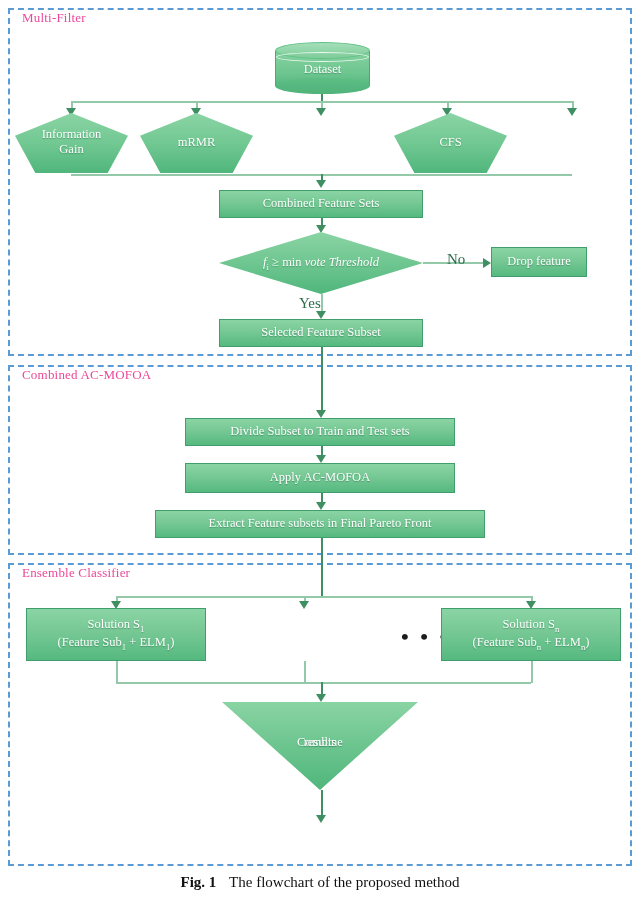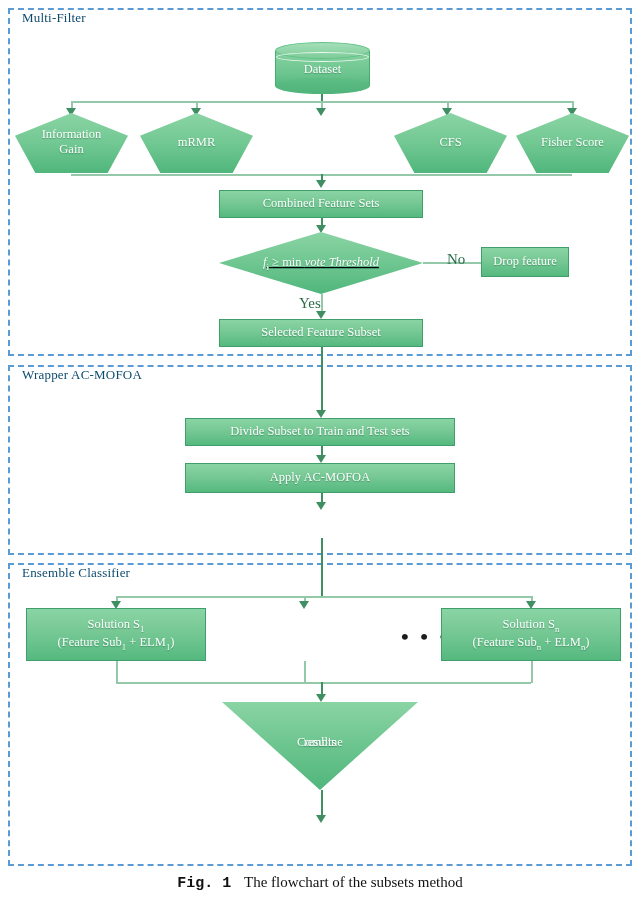--- a/index.html
+++ b/index.html
@@ -20,21 +20,21 @@
 
   
   .section-frame {
     position: absolute;
     border: 2.5px dashed #5b9bd5;
     box-sizing: border-box;
     background: transparent;
   }
   .section-label {
     position: absolute;
-    color: #0c4a6e;
+    color: #ec4899;
     font-size: 13px;
     font-family: "Liberation Serif", serif;
     letter-spacing: 0.2px;
     white-space: nowrap;
   }
 
   
   .gfill {
     background: linear-gradient(180deg, #8ad4a4 0%, #76c894 45%, #55b97f 100%);
   }
@@ -124,21 +124,20 @@
   }
 
   
   .diamond {
     position: absolute;
     clip-path: polygon(50% 0%, 100% 50%, 50% 100%, 0% 50%);
     background: linear-gradient(180deg, #8ad4a4 0%, #6fc690 50%, #4fb67c 100%);
     display: flex;
     align-items: center;
     justify-content: center;
-    text-decoration: underline;
   }
   .diamond span {
     color: #ffffff;
     font-size: 12.5px;
     font-family: "Liberation Serif", serif;
     text-shadow: 0 1px 1px rgba(40,110,75,0.5);
     white-space: nowrap;
   }
   .diamond .it { font-style: italic; }
 
@@ -204,38 +203,38 @@
   
   .caption {
     position: absolute;
     left: 0; right: 0;
     text-align: center;
     font-family: "Liberation Serif", serif;
     font-size: 15px;
     color: #111111;
   }
   .caption b {
-    font-family: Liberation Mono, monospace;
+    font-family: Liberation Serif, serif;
     font-weight: bold;
     font-size: 15px;
   }
   sub { font-size: 0.7em; }
   .sol-line1 { display:block; }
   .sol-line2 { display:block; }
 </style>
 </head>
 <body>
 
 <div id="page">
 
   <div class="section-frame" style="left:8px; top:8px; width:624px; height:348px;"></div>
   <div class="section-label" style="left:22px; top:10px;">Multi-Filter</div>
 
   <div class="section-frame" style="left:8px; top:365px; width:624px; height:190px;"></div>
-  <div class="section-label" style="left:22px; top:367px;">Wrapper AC-MOFOA</div>
+  <div class="section-label" style="left:22px; top:367px;">Combined AC-MOFOA</div>
 
   <div class="section-frame" style="left:8px; top:563px; width:624px; height:303px;"></div>
   <div class="section-label" style="left:22px; top:565px;">Ensemble Classifier</div>
 
   <div class="cyl" style="left:275px; top:42px; width:95px; height:52px;">
     <div class="body"></div>
     <div class="bottom-cap"></div>
     <div class="top-cap"></div>
     <div class="rim"></div>
     <div class="cyl-label">Dataset</div>
@@ -260,23 +259,20 @@
       <span>Information</span><br>
       <span>Gain</span>
     </span>
   </div>
   <div class="pent" style="left:140px; top:113px; width:113px; height:60px;">
     <span>mRMR</span>
   </div>
   <div class="pent" style="left:394px; top:113px; width:113px; height:60px;">
     <span>CFS</span>
   </div>
-  <div class="pent" style="left:516px; top:113px; width:113px; height:60px;">
-    <span>Fisher Score</span>
-  </div>
 
   <div class="hline pale" style="left:71px; top:174px; width:501px;"></div>
   <div class="vline" style="left:321px; top:174px; height:8px;"></div>
   <div class="arrow-down" style="left:316px; top:180px;"></div>
 
   <div class="pbox gfill" style="left:219px; top:190px; width:204px; height:28px;">Combined Feature Sets</div>
 
   <div class="vline" style="left:321px; top:218px; height:9px;"></div>
   <div class="arrow-down" style="left:316px; top:225px;"></div>
 
@@ -284,41 +280,42 @@
     <span>
       <i>f</i><sub>i</sub>
       <span>≥</span>
       <span>min </span><span class="it">vote Threshold</span>
     </span>
   </div>
 
   <div class="hline pale" style="left:423px; top:262px; width:62px;"></div>
   <div class="edge-label" style="left:447px; top:251px;">No</div>
   <div class="arrow-right" style="left:483px; top:258px;"></div>
-  <div class="pbox gfill" style="left:481px; top:247px; width:88px; height:30px;">Drop feature</div>
+  <div class="pbox gfill" style="left:491px; top:247px; width:96px; height:30px;">Drop feature</div>
 
   <div class="vline pale" style="left:321px; top:294px; height:20px;"></div>
   <div class="edge-label" style="left:299px; top:295px;">Yes</div>
   <div class="arrow-down" style="left:316px; top:311px;"></div>
 
   <div class="pbox gfill" style="left:219px; top:319px; width:204px; height:28px;">Selected Feature Subset</div>
 
   <div class="vline" style="left:321px; top:347px; height:66px;"></div>
   <div class="arrow-down" style="left:316px; top:410px;"></div>
 
   <div class="pbox gfill" style="left:185px; top:418px; width:270px; height:28px;">Divide Subset to Train and Test sets</div>
 
   <div class="vline" style="left:321px; top:446px; height:11px;"></div>
   <div class="arrow-down" style="left:316px; top:455px;"></div>
 
   <div class="pbox gfill" style="left:185px; top:463px; width:270px; height:30px;">Apply AC-MOFOA</div>
 
   <div class="vline" style="left:321px; top:493px; height:11px;"></div>
   <div class="arrow-down" style="left:316px; top:502px;"></div>
 
+  <div class="pbox gfill" style="left:155px; top:510px; width:330px; height:28px;">Extract Feature subsets in Final Pareto Front</div>
 
   <div class="vline" style="left:321px; top:538px; height:58px;"></div>
 
   <div class="hline pale" style="left:116px; top:596px; width:415px;"></div>
 
   <div class="vline pale" style="left:116px; top:596px; height:7px;"></div>
   <div class="arrow-down" style="left:111px; top:601px;"></div>
   <div class="vline pale" style="left:304px; top:596px; height:7px;"></div>
   <div class="arrow-down" style="left:299px; top:601px;"></div>
   <div class="vline pale" style="left:531px; top:596px; height:7px;"></div>
@@ -358,16 +355,16 @@
       <span>results</span>
     </span>
   </div>
 
   <div class="vline" style="left:321px; top:790px; height:28px;"></div>
   <div class="arrow-down" style="left:316px; top:815px;"></div>
 
 
   <div class="caption" style="top:874px;">
     <b>Fig. 1</b>
-    <span style="display:inline-block;width:9px;"></span><span>The flowchart of the subsets method</span>
+    <span style="display:inline-block;width:9px;"></span><span>The flowchart of the proposed method</span>
   </div>
 
 </div>
 
 </body></html>

